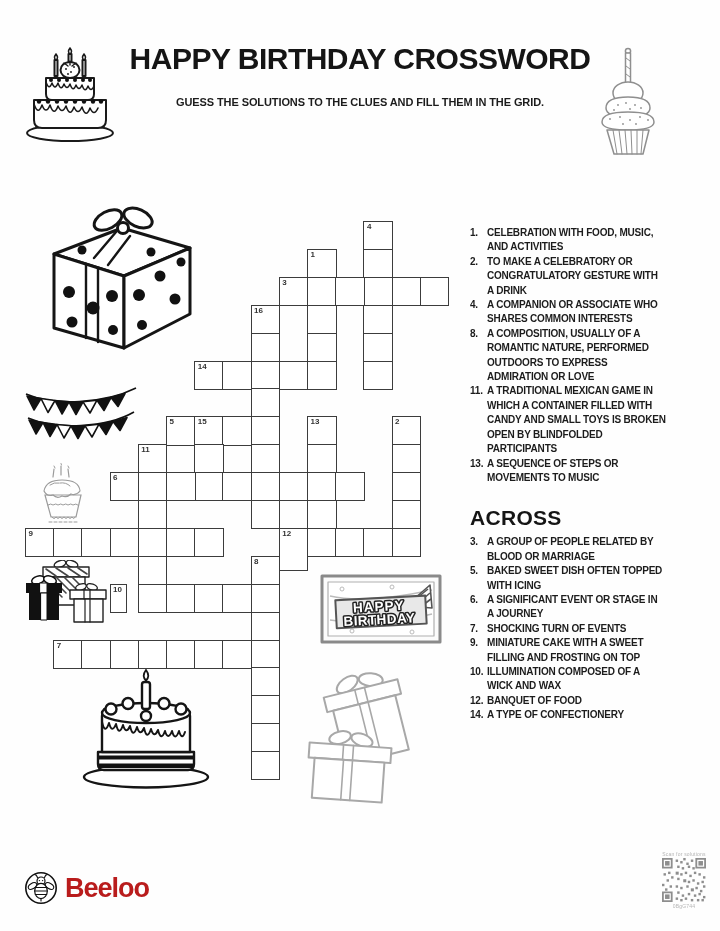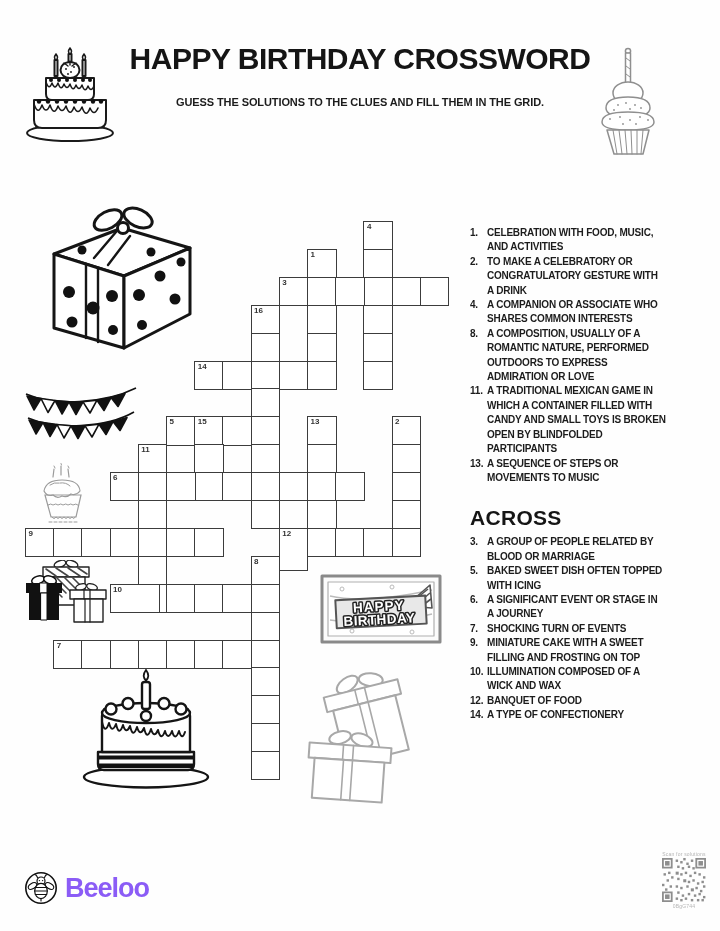--- a/index.html
+++ b/index.html
@@ -23,21 +23,21 @@
   .clue-heading{font-size:21px;font-weight:bold;color:#151515;letter-spacing:0.3px;line-height:1;}
   .clue-list{margin-top:7px;}
   .clue-item{display:flex;width:196px;font-size:10px;font-weight:bold;line-height:14.4px;
              letter-spacing:-0.2px;color:#1c1c1c;}
   .clue-num{flex:none;width:17px;}
   .clue-text{flex:1;}
   #across-heading{margin-top:22px;}
 
   
   #brand{left:24px;top:871px;display:flex;align-items:center;}
-  #brand-text{font-size:27px;font-weight:bold;letter-spacing:-1px;color:#8b5cf6;margin-left:7px;}
+  #brand-text{font-size:27px;font-weight:bold;letter-spacing:-1px;color:#b91c1c;margin-left:7px;}
   #copyright{left:0;right:0;top:897px;text-align:center;font-size:8.5px;color:#9b9b9b;}
   #qr-block{left:650px;top:851px;width:68px;text-align:center;}
   .qr-caption{font-size:5px;color:#b5b5b5;line-height:6px;letter-spacing:0.2px;}
   #qr-svg{display:block;margin:1px auto;}
 </style>
 </head>
 <body>
 
 <div id="page">
 
@@ -353,21 +353,21 @@
       <div class="cell" style="left: 250.6px; top: 555.8px; width: 29.7px; height: 29.4px;">
         <span class="cellnum">8</span>
       </div>
       <div class="cell" style="left: 250.6px; top: 583.7px; width: 29.7px; height: 29.4px;"></div>
       <div class="cell" style="left: 250.6px; top: 611.6px; width: 29.7px; height: 29.4px;"></div>
       <div class="cell" style="left: 250.6px; top: 639.5px; width: 29.7px; height: 29.4px;"></div>
       <div class="cell" style="left: 250.6px; top: 667.4px; width: 29.7px; height: 29.4px;"></div>
       <div class="cell" style="left: 250.6px; top: 695.3px; width: 29.7px; height: 29.4px;"></div>
       <div class="cell" style="left: 250.6px; top: 723.2px; width: 29.7px; height: 29.4px;"></div>
       <div class="cell" style="left: 250.6px; top: 751.1px; width: 29.7px; height: 29.4px;"></div>
-      <div class="cell" style="left: 109.6px; top: 583.7px; width: 50px; height: 29.4px;">
+      <div class="cell" style="left: 109.6px; top: 583.7px; width: 17px; height: 29.4px;">
         <span class="cellnum">10</span>
       </div>
       <div class="cell" style="left: 166px; top: 583.7px; width: 29.7px; height: 29.4px;"></div>
       <div class="cell" style="left: 194.2px; top: 583.7px; width: 29.7px; height: 29.4px;"></div>
       <div class="cell" style="left: 222.4px; top: 583.7px; width: 29.7px; height: 29.4px;"></div>
       <div class="cell" style="left: 53.2px; top: 639.5px; width: 29.7px; height: 29.4px;">
         <span class="cellnum">7</span>
       </div>
       <div class="cell" style="left: 81.4px; top: 639.5px; width: 29.7px; height: 29.4px;"></div>
       <div class="cell" style="left: 109.6px; top: 639.5px; width: 29.7px; height: 29.4px;"></div>

